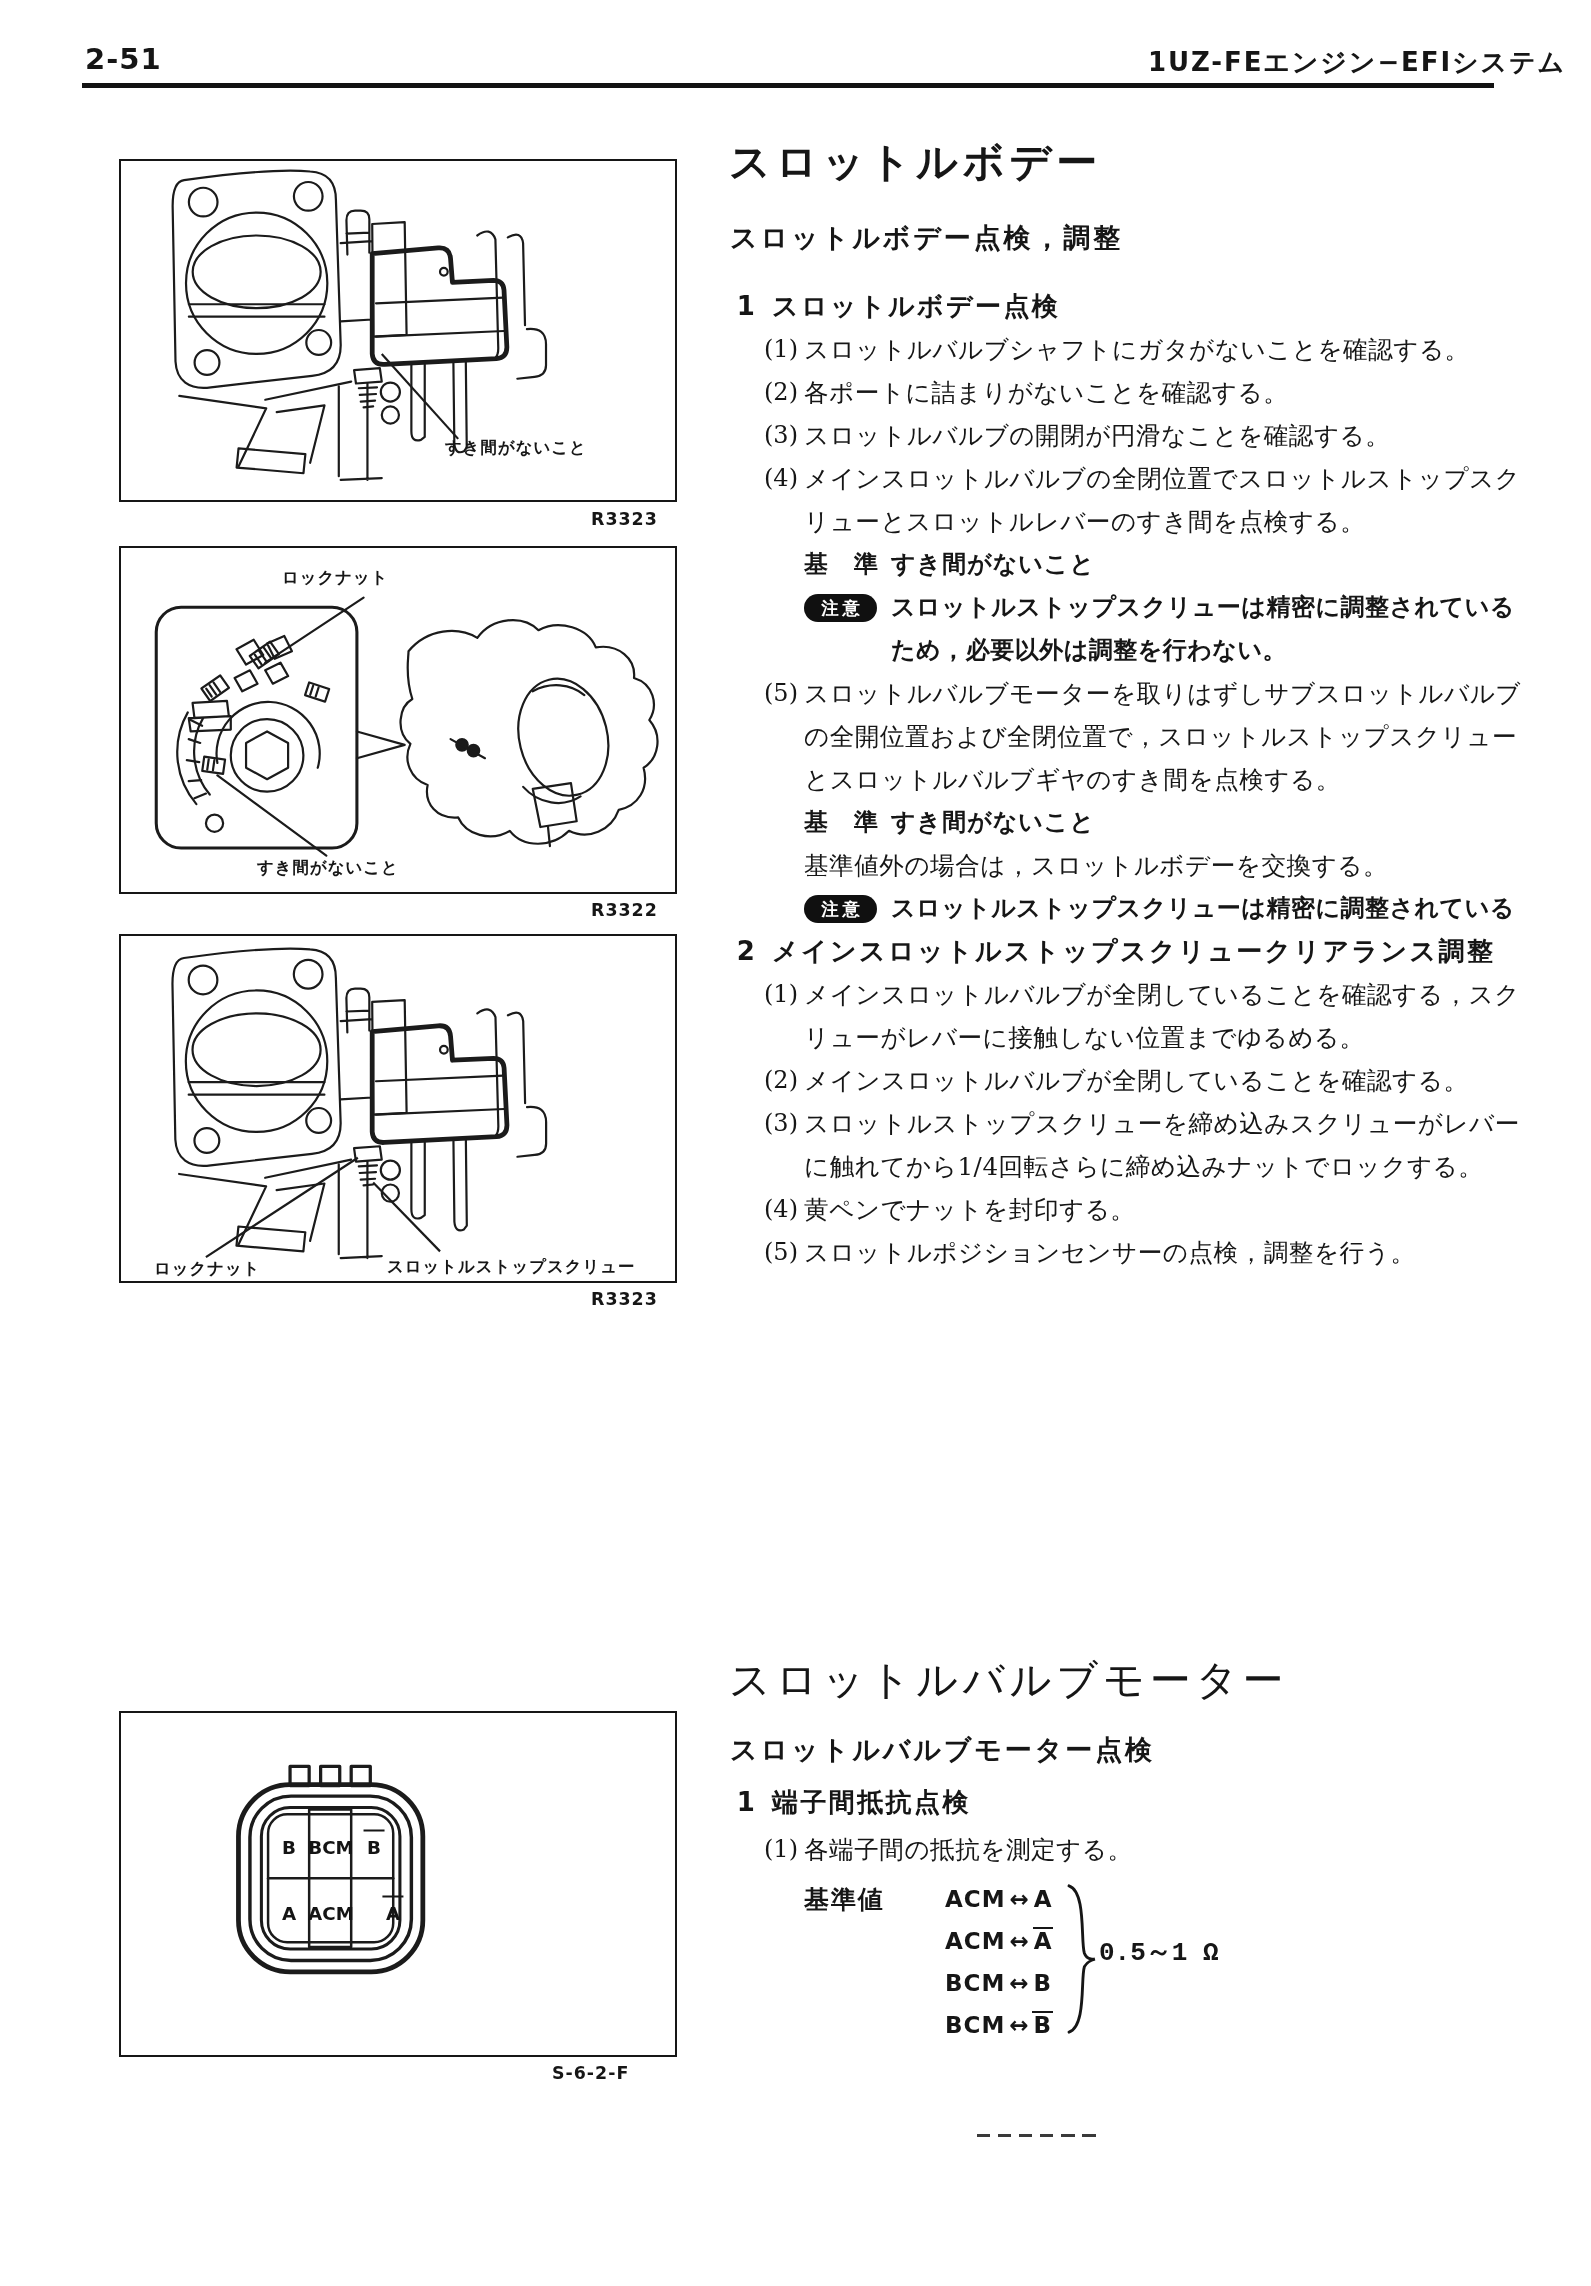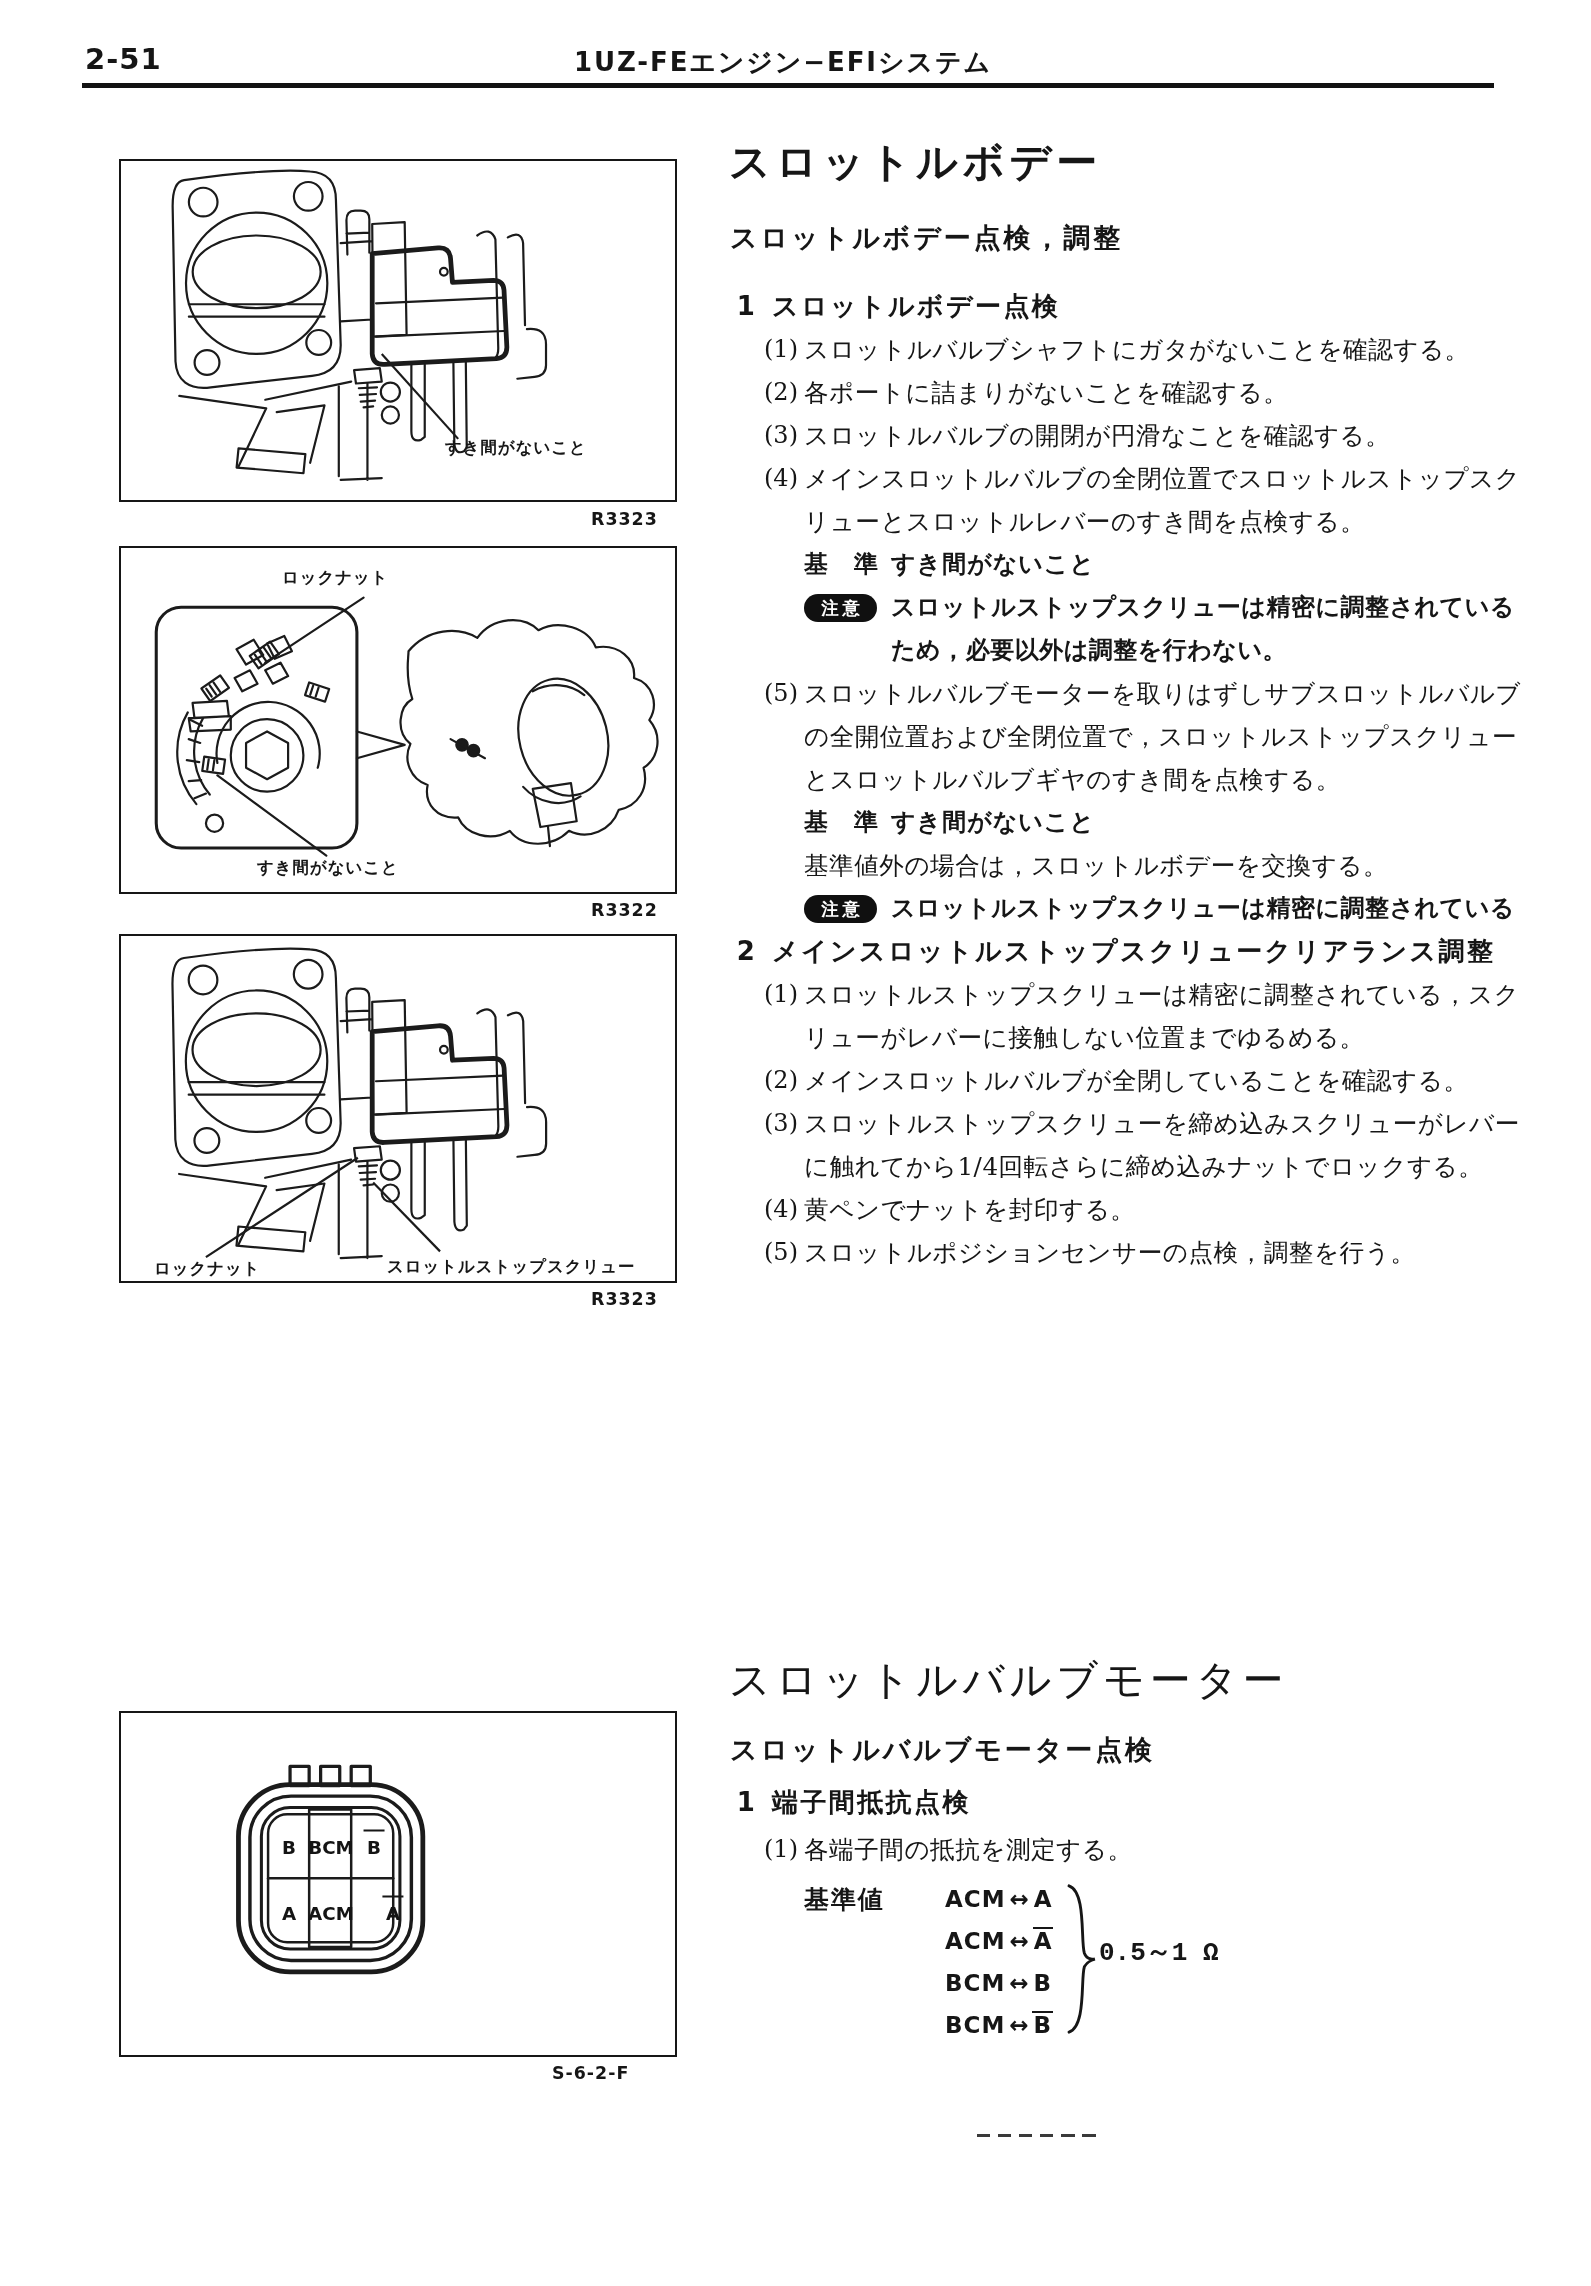--- a/index.html
+++ b/index.html
@@ -5,21 +5,21 @@
   html,body{margin:0;padding:0}
   body{
     width:1591px;height:2286px;position:relative;background:#ffffff;
     color:#161616;font-family:"DejaVu Serif","Liberation Serif",serif;
     overflow:hidden;
   }
 
   
   .pageno{position:absolute;left:85px;top:42px;font-family:"DejaVu Sans","Liberation Sans",sans-serif;
     font-weight:bold;font-size:29px;letter-spacing:1px}
-  .htitle{position:absolute;left:0;top:45px;width:1566px;text-align:center;
+  .htitle{position:absolute;left:0;top:45px;width:1566px;text-align:right;
     font-family:"DejaVu Sans","Liberation Sans",sans-serif;font-weight:bold;font-size:26px;letter-spacing:1.9px}
   .hrule{position:absolute;left:82px;top:83px;width:1412px;height:4.8px;background:#121212}
 
   
   .fig{position:absolute;border:2.9px solid #161616;background:#fff;box-sizing:border-box}
   #fig1{left:119px;top:159px;width:558px;height:343px}
   #fig2{left:119px;top:546px;width:558px;height:348px}
   #fig3{left:119px;top:934px;width:558px;height:349px}
   #fig4{left:119px;top:1711px;width:558px;height:346px}
   .fig svg.art{position:absolute;left:0;top:0;width:100%;height:100%}
@@ -266,21 +266,21 @@
       <div class="tline">
         <span class="badge">注意</span>
         <span class="cautxt">スロットルストップスクリューは精密に調整されている</span>
       </div>
       <div class="tline">
         <span class="h3num">2</span>
         <span class="h3txt">メインスロットルストップスクリュークリアランス調整</span>
       </div>
       <div class="tline">
         <span class="inum">(1)</span>
-        <span class="btxt">スロットルストップスクリューは精密に調整されている，スク</span>
+        <span class="btxt">メインスロットルバルブが全閉していることを確認する，スク</span>
       </div>
       <div class="tline">
         <span class="btxt">リューがレバーに接触しない位置までゆるめる。</span>
       </div>
       <div class="tline">
         <span class="inum">(2)</span>
         <span class="btxt">メインスロットルバルブが全閉していることを確認する。</span>
       </div>
       <div class="tline">
         <span class="inum">(3)</span>

